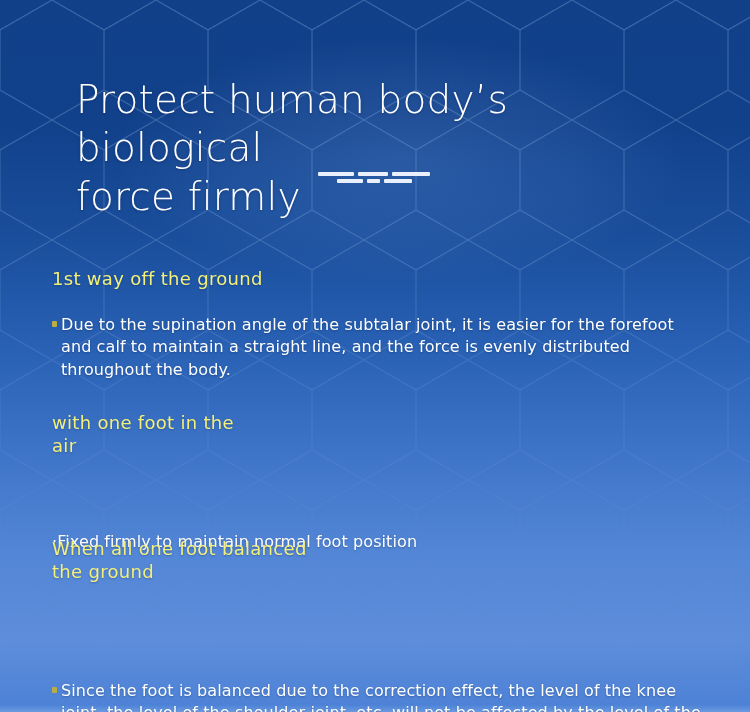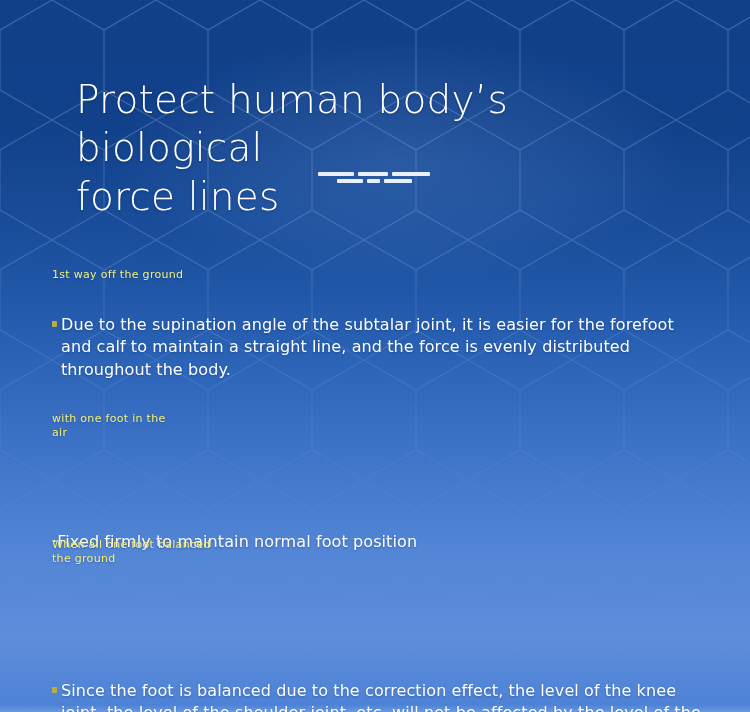--- a/index.html
+++ b/index.html
@@ -83,21 +83,21 @@
   #divider .r1 .b3 { width:38px; }
   #divider .r2 .b1 { width:26px; }
   #divider .r2 .b2 { width:13px; }
   #divider .r2 .b3 { width:28px; }
 
   
   .section { position:absolute; left:52px; width:652px; }
 
   .heading {
     color:#f3f07a;
-    font-size:11px;
+    font-size:18px;
     font-weight:400;
     line-height:1.25;
     letter-spacing:0.3px;
     white-space:pre-line;
     text-shadow:0 1px 2px rgba(0,25,70,0.28);
   }
 
   .para {
     position:relative;
     color:#ffffff;
@@ -159,21 +159,21 @@
         <rect x="-60" y="-60" width="880" height="840" fill="url(#hexpat)"></rect>
       </g>
     </svg>
   </div>
 
   <div id="sheen"></div>
 
   <div id="content">
 
     <div id="title">Protect human body’s biological
-force lines</div>
+force firmly</div>
 
     <div id="divider">
       <div class="row r1">
         <span class="bar b1"></span>
         <span class="bar b2"></span>
         <span class="bar b3"></span>
       </div>
       <div class="row r2">
         <span class="bar b1"></span>
         <span class="bar b2"></span>

